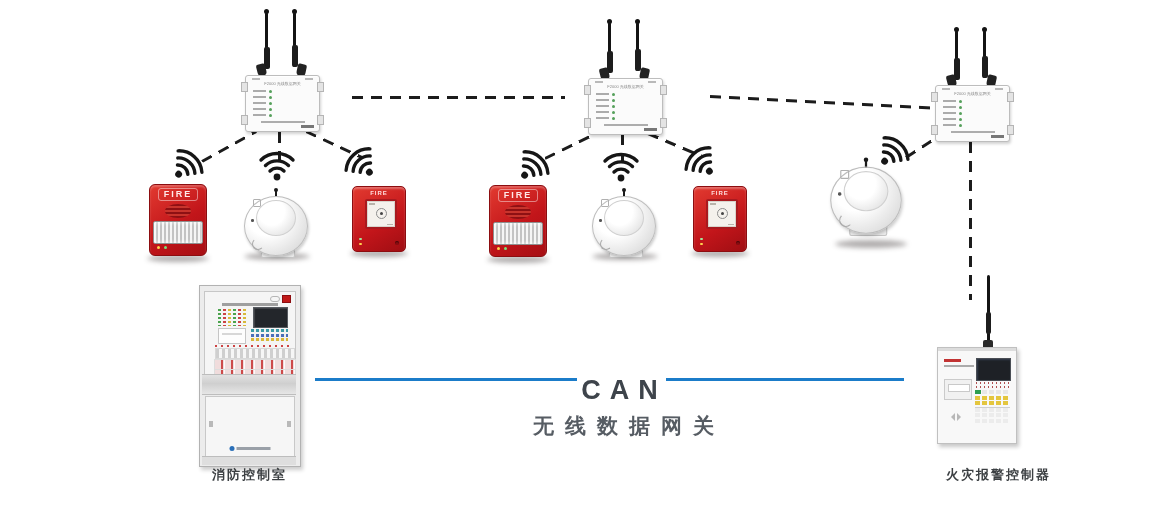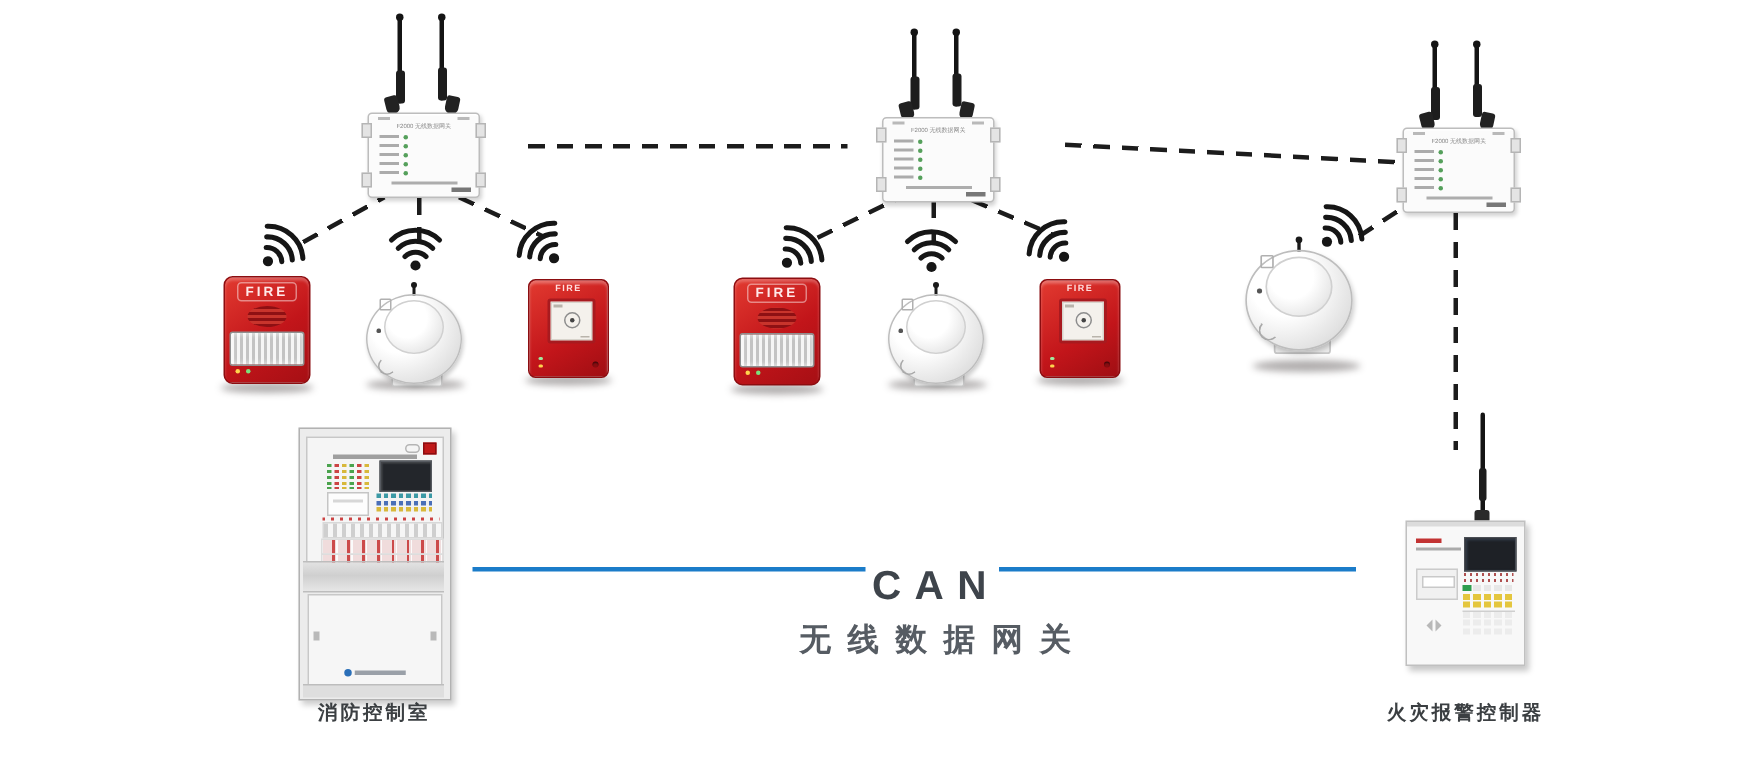--- a/index.html
+++ b/index.html
@@ -425,15 +425,15 @@
       <i style="background:repeating-linear-gradient(90deg,#e4c63e 0 5px,transparent 5px 7px);"></i>
       <i style="background:repeating-linear-gradient(90deg,#e4c63e 0 5px,transparent 5px 7px);"></i>
       <i style="background:repeating-linear-gradient(90deg,#ececec 0 5px,transparent 5px 7px);border-top:0.5px solid #cfcfcf;"></i>
       <i style="background:repeating-linear-gradient(90deg,#ececec 0 5px,transparent 5px 7px);"></i>
       <i style="background:repeating-linear-gradient(90deg,#ececec 0 5px,transparent 5px 7px);"></i>
     </div>
     <div class="printer"></div>
     <div class="emblem"></div>
     <div class="emblem2"></div>
   </div>
-  <div class="dev-label" style="left:903px;top:466px;width:148px;">火灾报警控制器</div>
+  <div class="dev-label" style="left:903px;top:466px;width:148px;text-align:right;">火灾报警控制器</div>
 
 </div>
 
 </body></html>

